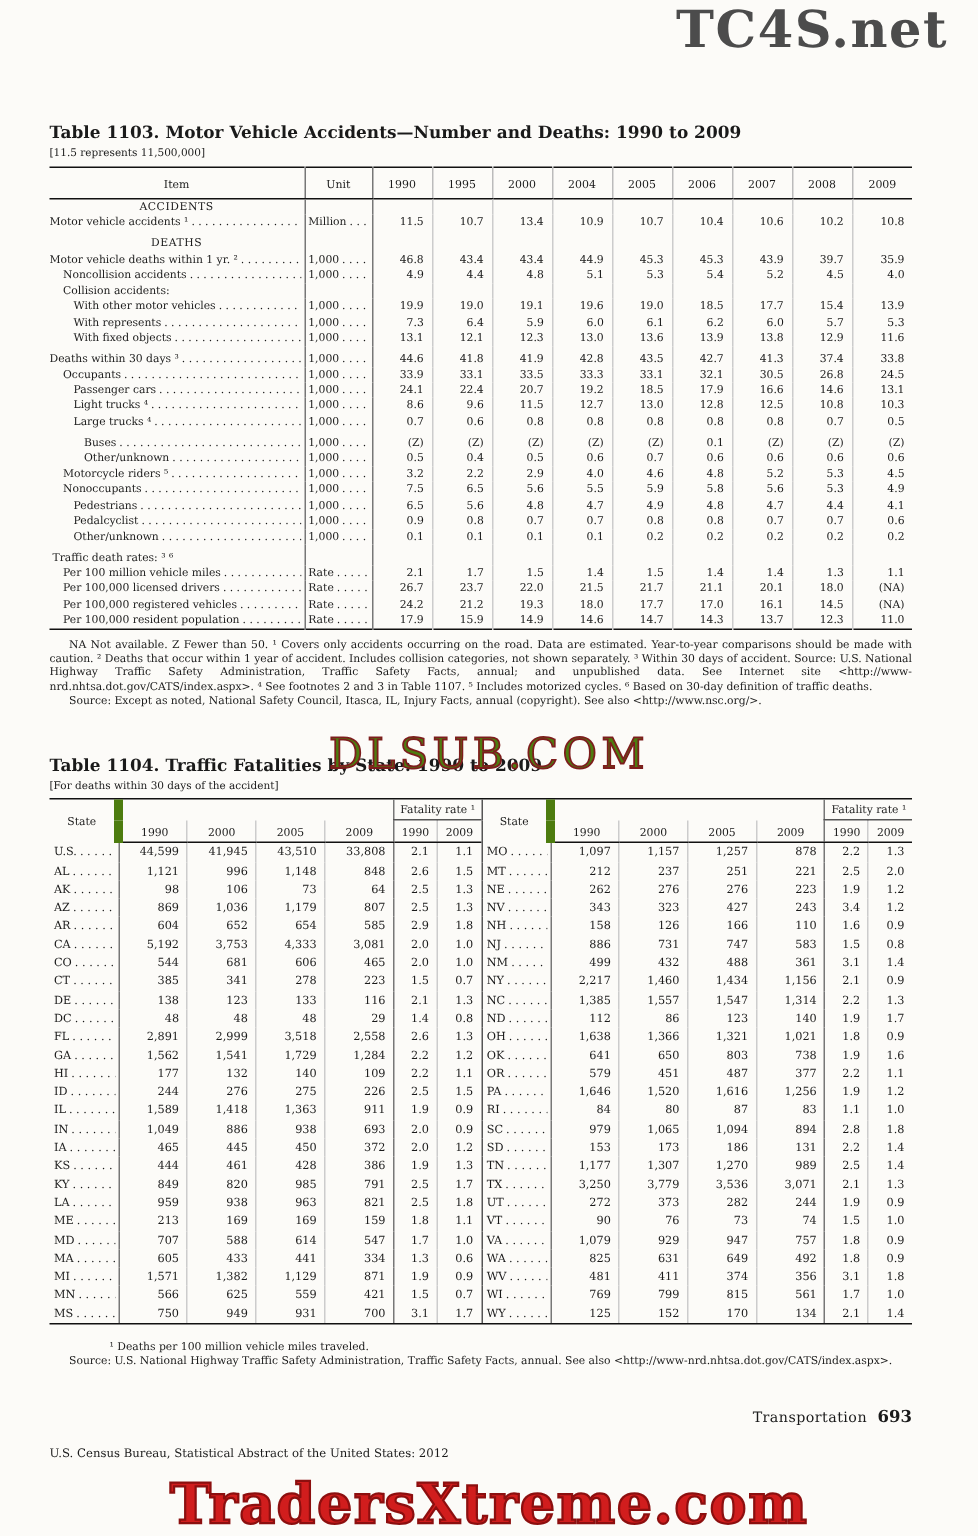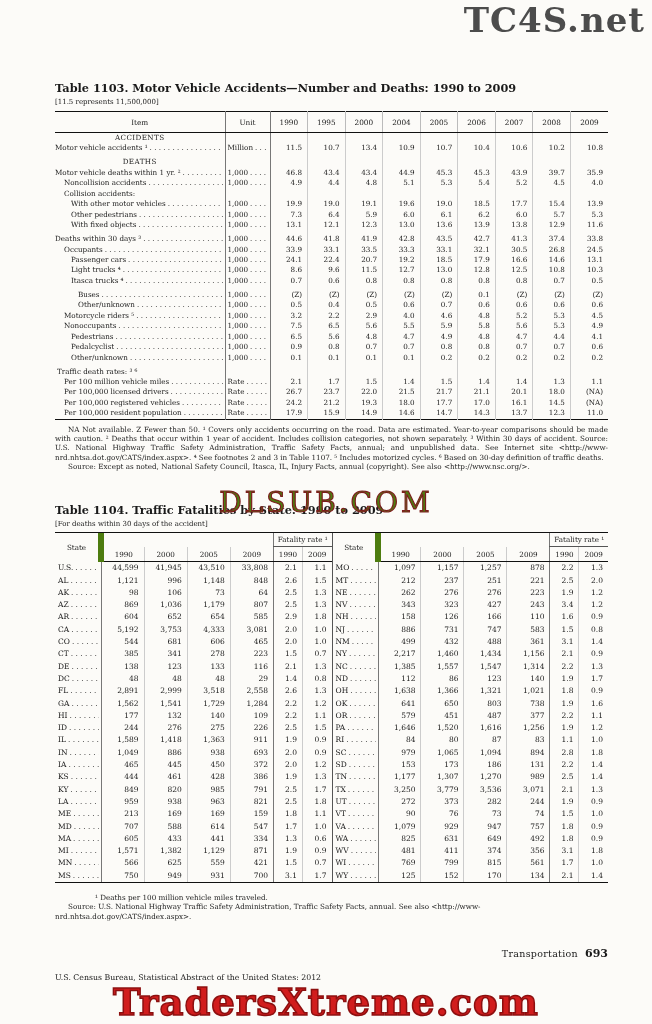--- a/index.html
+++ b/index.html
@@ -1,21 +1,21 @@
 <!DOCTYPE html>
 <html><head>
 <meta charset="utf-8">
 <style>
   html,body{margin:0;padding:0;background:#e9e9e9;}
   .page{position:relative;width:652px;height:1024px;background:#fcfbf8;overflow:hidden;
         font-family:"DejaVu Serif","Liberation Serif",serif;color:#1a1a1a;}
-  .content{padding:82px 44px 0 55px;}
+  .content{padding:82px 44px 0 33px;}
 
   
-  .wm-top{position:absolute;top:0;right:7px;font-size:34px;font-weight:bold;color:#4c4c4c;
+  .wm-top{position:absolute;top:0;right:20px;font-size:34px;font-weight:bold;color:#4c4c4c;
           letter-spacing:1px;z-index:6;}
   .wm-mid{position:absolute;top:486px;left:0;right:0;text-align:center;font-size:28px;font-weight:normal;
           color:#4d7c0f;-webkit-text-stroke:1.2px #7d1d1d;letter-spacing:3px;z-index:6;}
   .wm-bottom{position:absolute;top:980px;left:0;right:0;text-align:center;font-size:37px;font-weight:bold;
           color:#d11d1d;-webkit-text-stroke:1.5px #8c0f0f;letter-spacing:1px;z-index:6;}
 
   
   .tbl-title{font-size:11.3px;font-weight:bold;line-height:13px;}
   .tbl-title.t2{margin-top:33px;}
   .tbl-note{font-size:7px;line-height:9px;margin-top:3px;}
@@ -238,21 +238,21 @@
             <td class="val">19.6</td>
             <td class="val">19.0</td>
             <td class="val">18.5</td>
             <td class="val">17.7</td>
             <td class="val">15.4</td>
             <td class="val">13.9</td>
           </tr>
           <tr>
             <td class="item">
               <div class="fx" style="padding-left: 16px;">
-                <span class="lbl">Other pedestrians</span>
+                <span class="lbl">With represents</span>
                 <span class="leader"></span>
               </div>
             </td>
             <td class="unit">
               <div class="fx">
                 <span class="lbl">1,000</span>
                 <span class="leader"></span>
               </div>
             </td>
             <td class="val vfirst">7.3</td>
@@ -376,21 +376,21 @@
             <td class="val">12.7</td>
             <td class="val">13.0</td>
             <td class="val">12.8</td>
             <td class="val">12.5</td>
             <td class="val">10.8</td>
             <td class="val">10.3</td>
           </tr>
           <tr>
             <td class="item">
               <div class="fx" style="padding-left: 16px;">
-                <span class="lbl">Itasca trucks ⁴</span>
+                <span class="lbl">Large trucks ⁴</span>
                 <span class="leader"></span>
               </div>
             </td>
             <td class="unit">
               <div class="fx">
                 <span class="lbl">1,000</span>
                 <span class="leader"></span>
               </div>
             </td>
             <td class="val vfirst">0.7</td>

